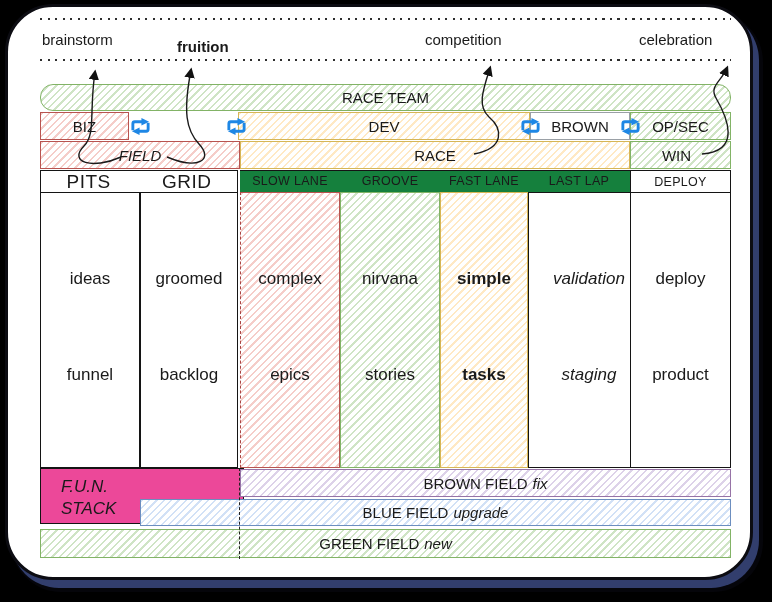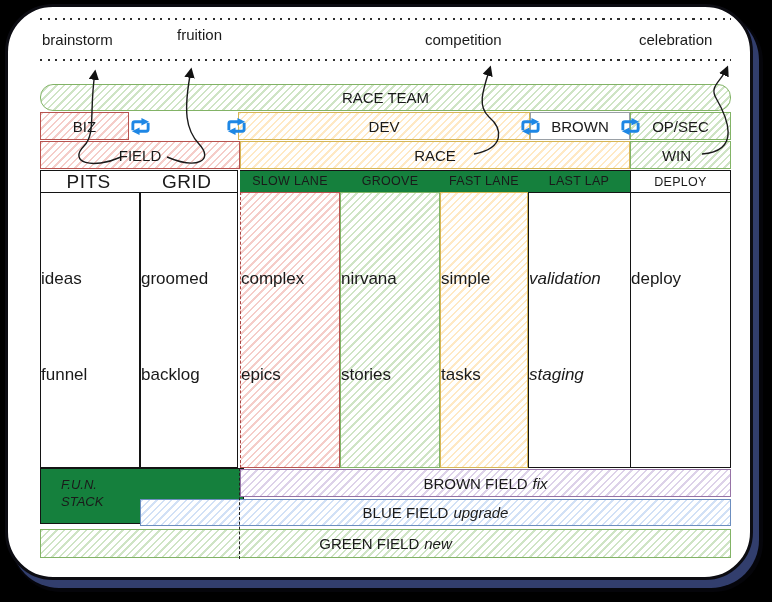--- a/index.html
+++ b/index.html
@@ -24,44 +24,44 @@
   .hatch-red    { background:#fff repeating-linear-gradient(135deg,#f5cdc9 0 1.7px, transparent 1.7px 5.2px); border:1px solid #b85450; }
   .hatch-yellow { background:#fff repeating-linear-gradient(135deg,#ffe9c4 0 1.7px, transparent 1.7px 5.2px); border:1px solid #d6b656; }
   .hatch-purple { background:#fff repeating-linear-gradient(135deg,#ddd2e9 0 1.7px, transparent 1.7px 5.2px); border:1px solid #9673a6; }
   .hatch-blue   { background:#fff repeating-linear-gradient(135deg,#d2e1f6 0 1.7px, transparent 1.7px 5.2px); border:1px solid #6c8ebf; }
   .whitebox { background:#fff; border:1px solid #9aa0a6; }
   .blackbox { background:#fff; border:1.6px solid #141414; }
 
   .colhead-big { font-size:19px; letter-spacing:0.5px; }
   .lane-lbl { position:absolute; top:3px; font-size:12.5px; text-align:center; letter-spacing:0.3px; }
   .body-col { position:absolute; top:192px; height:276px; }
-  .cell { position:absolute; left:0; width:100%; text-align:left; font-size:17px; }
+  .cell { position:absolute; left:0; width:100%; text-align:center; font-size:17px; }
   .cell.r1 { top:76px; }
   .cell.r2 { top:172px; }
 
   .fun-box { position:absolute; left:40px; top:468px; width:204px; height:56px;
-             background:#15803d; border:1.6px solid #141414; padding:7px 0 0 20px;
-             font-size:13px; font-style:italic; line-height:1.32; }
+             background:#ec4899; border:1.6px solid #141414; padding:7px 0 0 20px;
+             font-size:17px; font-style:italic; line-height:1.32; }
   .fieldbar { position:absolute; display:flex; align-items:center; justify-content:center;
               font-size:15px; gap:5px; }
   .fieldbar .tag { font-style:italic; }
   .dash-divider { position:absolute; left:239px; top:468px; height:91px; width:0;
                   border-left:1.6px dashed #222; }
   svg.overlay { position:absolute; left:0; top:0; pointer-events:none; }
   .sync { position:absolute; width:25px; height:21px; }
 </style>
 </head>
 <body>
 
 <div class="stage">
   <div class="card"></div>
 
   <div class="abs dotline" style="left:40px;top:18px;width:691px;"></div>
   <div class="abs lbl" style="left:42px;top:31px;">brainstorm</div>
-  <div class="abs lbl" style="left:177px;top:26px;">fruition</div>
+  <div class="abs lbl" style="left:177px;top:38px;font-weight:bold;">fruition</div>
   <div class="abs lbl" style="left:425px;top:31px;">competition</div>
   <div class="abs lbl" style="left:639px;top:31px;">celebration</div>
   <div class="abs dotline" style="left:40px;top:59px;width:691px;"></div>
 
   <div class="box hatch-green" style="left:40px;top:84px;width:691px;height:27px;border-radius:13px;">
     <span>RACE TEAM</span>
   </div>
 
   <div class="box hatch-red" style="left:40px;top:112px;width:89px;height:28px;">
       <span>BIZ</span>
@@ -94,21 +94,21 @@
     <path d="M21 7 V14 Q21 16 19 16 H11" fill="none" stroke="#1e87e5" stroke-width="3"></path>
     <polygon points="12,12 4,16 12,20" fill="#1e87e5"></polygon>
   </svg>
   <svg class="sync" style="left:618px;top:116px;" viewBox="0 0 26 22">
     <path d="M5 15 V8 Q5 6 7 6 H15" fill="none" stroke="#1e87e5" stroke-width="3"></path>
     <polygon points="14,2 22,6 14,10" fill="#1e87e5"></polygon>
     <path d="M21 7 V14 Q21 16 19 16 H11" fill="none" stroke="#1e87e5" stroke-width="3"></path>
     <polygon points="12,12 4,16 12,20" fill="#1e87e5"></polygon>
   </svg>
 
-  <div class="box hatch-red" style="left:40px;top:141px;width:200px;height:28px;">
+  <div class="box hatch-red" style="left:40px;top:141px;width:200px;height:28px;font-style:italic;">
       <span>FIELD</span>
     </div>
   <div class="box hatch-yellow" style="left:240px;top:141px;width:390px;height:28px;">
       <span>RACE</span>
     </div>
   <div class="box hatch-green" style="left:630px;top:141px;width:101px;height:28px;">
       <span style="margin-left:-8px;">WIN</span>
     </div>
 
   <div class="box blackbox" style="left:40px;top:170px;width:198px;height:23px;justify-content:space-around;">
@@ -134,30 +134,31 @@
     <div class="cell r2">backlog</div>
   </div>
   <div class="body-col hatch-red" style="left:240px;width:100px;border-left:1.6px dashed #a94442;">
     <div class="cell r1">complex</div>
     <div class="cell r2">epics</div>
   </div>
   <div class="body-col hatch-green" style="left:340px;width:100px;">
     <div class="cell r1">nirvana</div>
     <div class="cell r2">stories</div>
   </div>
-  <div class="body-col hatch-yellow" style="left:440px;width:88px;">
+  <div class="body-col hatch-yellow" style="left:440px;width:88px;font-weight:bold;">
     <div class="cell r1">simple</div>
     <div class="cell r2">tasks</div>
   </div>
   <div class="body-col" style="left:528px;width:122px;border:1.6px solid #141414;background:#fff;font-style:italic;">
     <div class="cell r1">validation</div>
     <div class="cell r2">staging</div>
   </div>
   <div class="body-col" style="left:630px;width:101px;border:1.6px solid #141414;background:#fff;">
     <div class="cell r1">deploy</div>
+    <div class="cell r2">product</div>
   </div>
 
   <div class="fun-box">
     <div>F.U.N.</div>
     <div>STACK</div>
   </div>
 
   <div class="fieldbar hatch-purple" style="left:240px;top:469px;width:491px;height:28px;">
     <span>BROWN FIELD</span>
     <span class="tag">fix</span>

